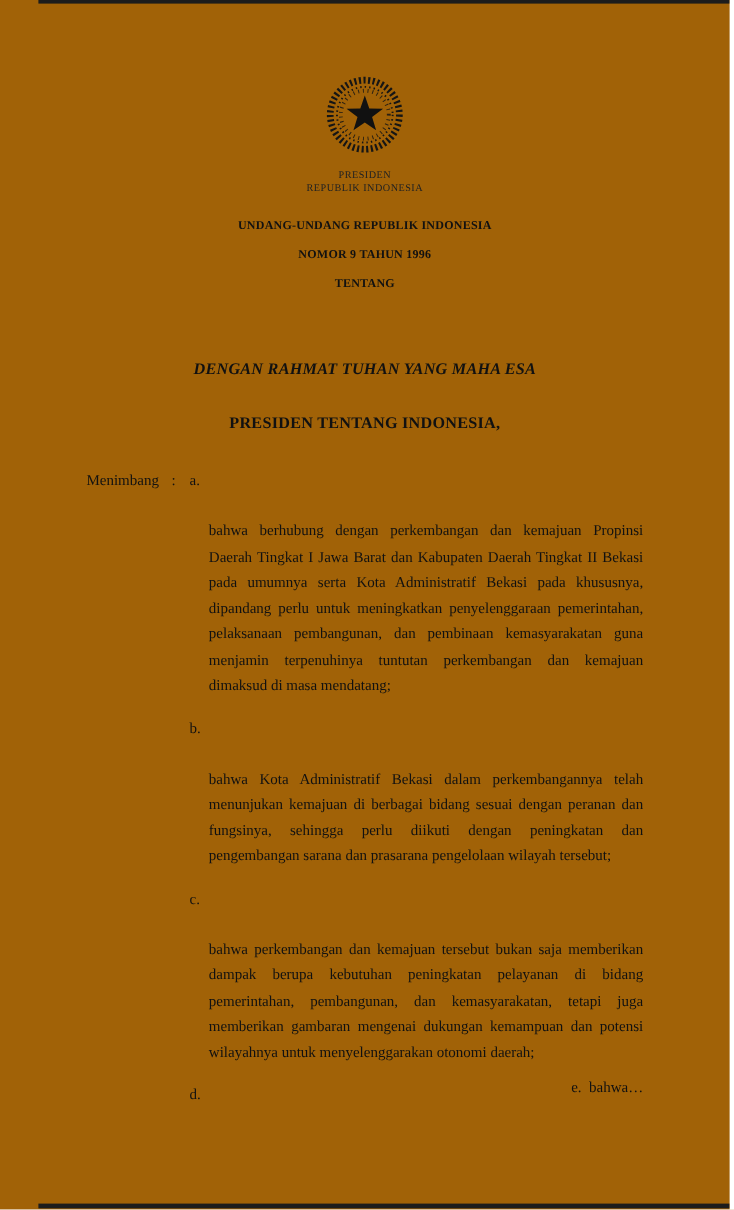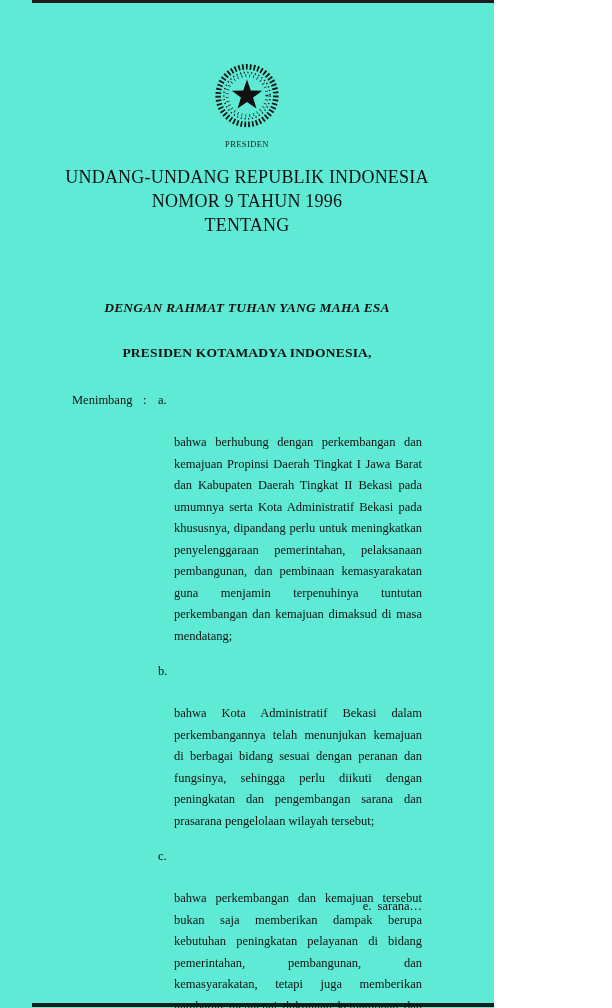--- a/index.html
+++ b/index.html
@@ -1,36 +1,36 @@
 <!DOCTYPE html>
 <html><head>
 <meta charset="utf-8">
 <style>
   * { margin:0; padding:0; box-sizing:border-box; }
   html, body { background:#ffffff; }
   .page {
     position:relative;
-    width:494px;
+    width:608px;
     height:1008px;
-    background:#5eead4;
+    background:#a16207;
     font-family:"Liberation Serif", serif;
     color:#111111;
     overflow:hidden;
   }
   .edge-bar { position:absolute; background:#1c1c1c; }
   .edge-top { top:0; left:32px; right:0; height:3px; }
   .edge-bottom { bottom:1px; left:32px; right:0; height:4px; }
 
   .letterhead { position:absolute; top:54px; left:0; width:100%; text-align:center; }
   .emblem svg { width:80px; height:80px; display:inline-block; }
   .agency { margin-top:1px; font-size:8.5px; line-height:11px; letter-spacing:0.4px; color:#222; }
 
   .title-block {
-    position:absolute; top:170px; left:0; width:100%;
-    text-align:center; font-weight:normal; font-size:18px; letter-spacing:0.2px;
+    position:absolute; top:182px; left:0; width:100%;
+    text-align:center; font-weight:bold; font-size:10px; letter-spacing:0.2px;
   }
   .title-block .t-line { line-height:14px; margin-bottom:10px; }
 
   .center-heading {
     position:absolute; left:0; width:100%;
     text-align:center; font-weight:bold; font-size:13.5px; letter-spacing:0.2px;
   }
   .invocation { top:300px;font-style:italic; }
   .authority  { top:345px; }
 
@@ -68,31 +68,32 @@
         <g fill="none" stroke="#151515">
           <circle cx="50" cy="52" r="36" stroke-width="7" stroke-dasharray="2.2 2.6"></circle>
           <circle cx="50" cy="52" r="29" stroke-width="2" stroke-dasharray="1.5 3.2"></circle>
           <circle cx="50" cy="52" r="25" stroke-width="4" stroke-dasharray="1 4" opacity="0.85"></circle>
         </g>
         <path fill="#111111" d="M50,32 L54.7,45.5 L69,45.8 L57.6,54.5 L61.8,68.2 L50,60 L38.2,68.2 L42.4,54.5 L31,45.8 L45.3,45.5 Z"></path>
       </svg>
     </div>
     <div class="agency">
       <div>PRESIDEN</div>
+      <div>REPUBLIK INDONESIA</div>
     </div>
   </header>
 
   <section class="title-block">
     <div class="t-line">UNDANG-UNDANG REPUBLIK INDONESIA</div>
     <div class="t-line">NOMOR 9 TAHUN 1996</div>
     <div class="t-line">TENTANG</div>
   </section>
 
   <div class="center-heading invocation">DENGAN RAHMAT TUHAN YANG MAHA ESA</div>
-  <div class="center-heading authority">PRESIDEN KOTAMADYA INDONESIA,</div>
+  <div class="center-heading authority">PRESIDEN TENTANG INDONESIA,</div>
 
   <section class="considerations">
 
     <div class="consider-row">
       <div class="col-label">Menimbang</div>
       <div class="col-colon">:</div>
       <div class="col-marker">a.</div>
       <div class="col-text">bahwa berhubung dengan perkembangan dan kemajuan Propinsi Daerah Tingkat I Jawa Barat dan Kabupaten Daerah Tingkat II Bekasi pada umumnya serta Kota Administratif Bekasi pada khususnya, dipandang perlu untuk meningkatkan penyelenggaraan pemerintahan, pelaksanaan pembangunan, dan pembinaan kemasyarakatan guna menjamin terpenuhinya tuntutan perkembangan dan kemajuan dimaksud di masa mendatang;</div>
     </div>
 
@@ -111,15 +112,15 @@
     </div>
 
     <div class="consider-row">
       <div class="col-label"></div>
       <div class="col-colon"></div>
       <div class="col-marker">d.</div>
     </div>
 
   </section>
 
-  <div class="catchword">e.  sarana…</div>
+  <div class="catchword">e.  bahwa…</div>
 
 </div>
 
 </body></html>

